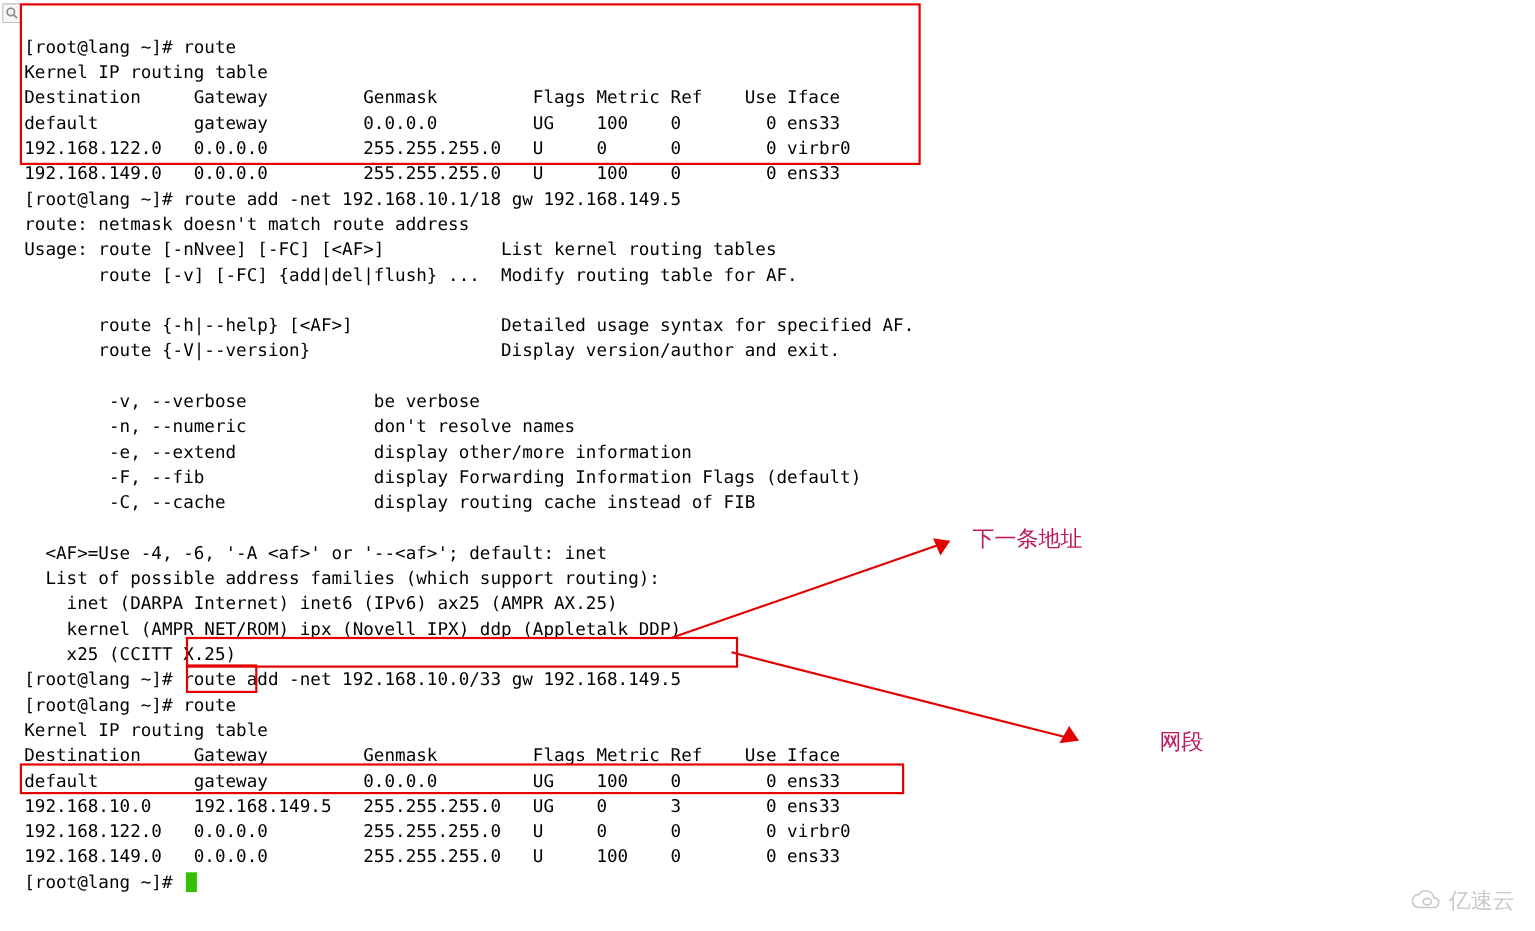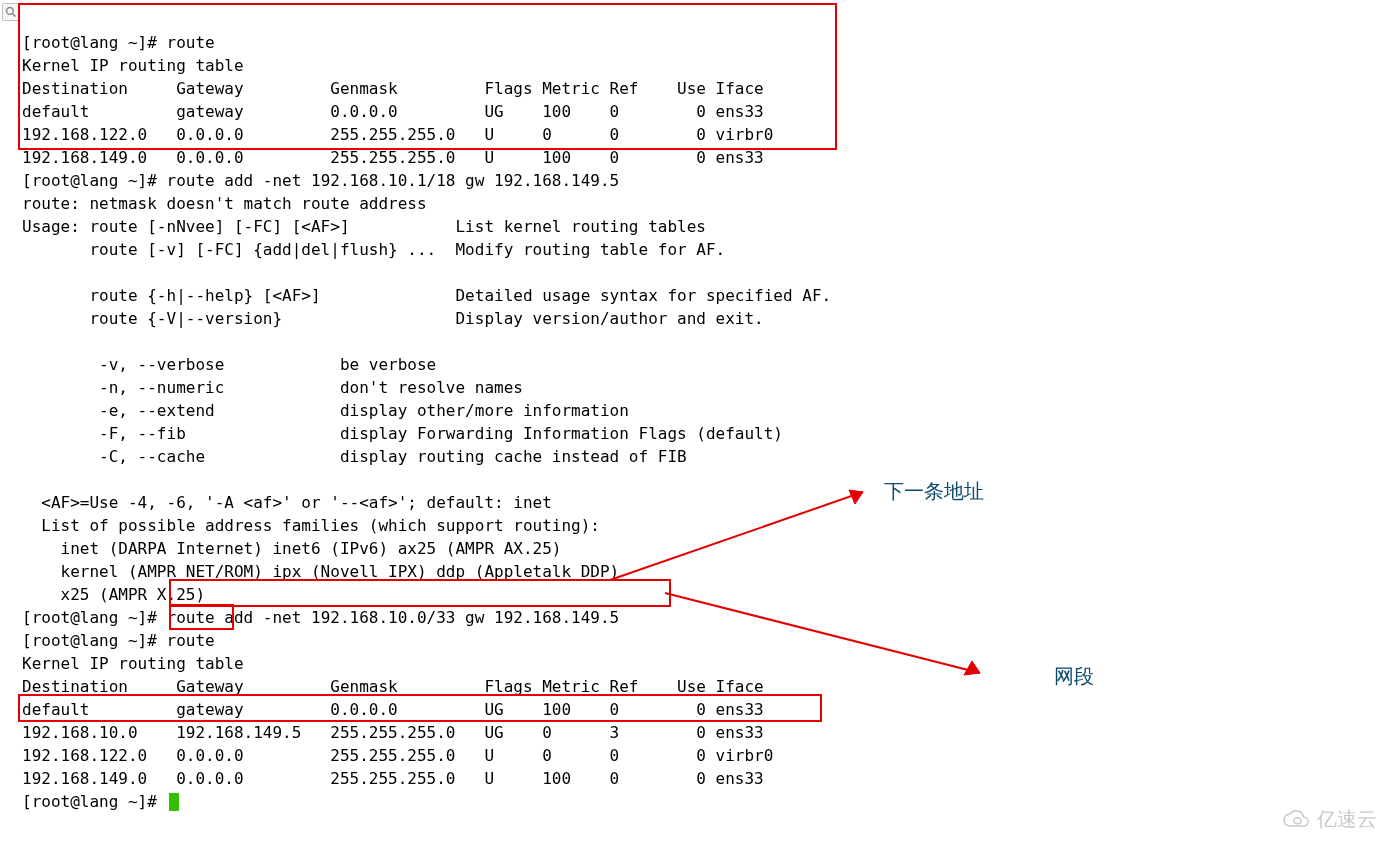--- a/index.html
+++ b/index.html
@@ -5,23 +5,23 @@
   html,body{margin:0;padding:0;width:1395px;height:846px;background:#fff;font-family:"Consolas","DejaVu Sans Mono","Courier New",monospace;font-size:16px;line-height:23px;color:#000;position:relative;overflow:hidden}
   .search-btn{position:absolute;left:2px;top:3px;width:16px;height:16px;border:1px solid #c0c0c0;border-radius:2px;background:#f7f7f7;display:flex;align-items:center;justify-content:center}
   .search-btn svg{width:12px;height:12px;stroke:#888;fill:none;stroke-width:2}
   .term{position:absolute;left:22px;top:8px;white-space:pre}
   .box1{position:absolute;left:18px;top:3px;width:815px;height:143px;border:2px solid #e40000;pointer-events:none}
   .box2{position:absolute;left:169px;top:579px;width:498px;height:24px;border:2px solid #e40000;pointer-events:none}
   .box3{position:absolute;left:169px;top:604px;width:61px;height:22px;border:2px solid #e40000;pointer-events:none}
   .box4{position:absolute;left:18px;top:694px;width:800px;height:24px;border:2px solid #e40000;pointer-events:none}
   .arrow{position:absolute;pointer-events:none}
   .arrow line,.arrow polygon{stroke:#e40000;fill:#e40000}
-  .lbl{position:absolute;font-family:Liberation Serif, serif;color:#0c4a6e;font-size:20px}
+  .lbl{position:absolute;font-family:Liberation Mono, monospace;color:#be185d;font-size:20px}
   .cursor{display:inline-block;width:10px;height:18px;background:#32c000;vertical-align:text-bottom;margin-left:2px}
-  .watermark{position:absolute;right:18px;bottom:15px;color:#c9c9c9;font-family:"Microsoft YaHei",sans-serif;font-size:20px;display:flex;align-items:flex-end;gap:6px}
+  .watermark{position:absolute;right:18px;bottom:15px;color:#c9c9c9;font-family:"Microsoft YaHei",sans-serif;font-size:20px;display:flex;align-items:flex-start;gap:6px}
   .watermark svg{width:30px;height:22px;stroke:#c9c9c9;fill:none;stroke-width:2}
 </style>
 </head>
 <body>
 
 <div class="search-btn">
   <svg viewBox="0 0 16 16">
       <circle cx="6.5" cy="6.5" r="4.5"></circle>
       <line x1="10" y1="10" x2="14" y2="14"></line>
     </svg>
@@ -45,21 +45,21 @@
 <span>        -v, --verbose            be verbose</span>
 <span>        -n, --numeric            don't resolve names</span>
 <span>        -e, --extend             display other/more information</span>
 <span>        -F, --fib                display Forwarding Information Flags (default)</span>
 <span>        -C, --cache              display routing cache instead of FIB</span>
 <span></span>
 <span>  &lt;AF&gt;=Use -4, -6, '-A &lt;af&gt;' or '--&lt;af&gt;'; default: inet</span>
 <span>  List of possible address families (which support routing):</span>
 <span>    inet (DARPA Internet) inet6 (IPv6) ax25 (AMPR AX.25) </span>
 <span>    kernel (AMPR NET/ROM) ipx (Novell IPX) ddp (Appletalk DDP) </span>
-<span>    x25 (AMPR X.25) </span>
+<span>    x25 (CCITT X.25) </span>
 <span>[root@lang ~]# </span><span>route add -net 192.168.10.0/33 gw 192.168.149.5</span>
 <span>[root@lang ~]# </span><span>route</span>
 <span>Kernel IP routing table</span>
 <span>Destination     Gateway         Genmask         Flags Metric Ref    Use Iface</span>
 <span>default         gateway         0.0.0.0         UG    100    0        0 ens33</span>
 <span>192.168.10.0    192.168.149.5   255.255.255.0   UG    0      3        0 ens33</span>
 <span>192.168.122.0   0.0.0.0         255.255.255.0   U     0      0        0 virbr0</span>
 <span>192.168.149.0   0.0.0.0         255.255.255.0   U     100    0        0 ens33</span>
 <span>[root@lang ~]# </span><span class="cursor"></span>
 </div>

